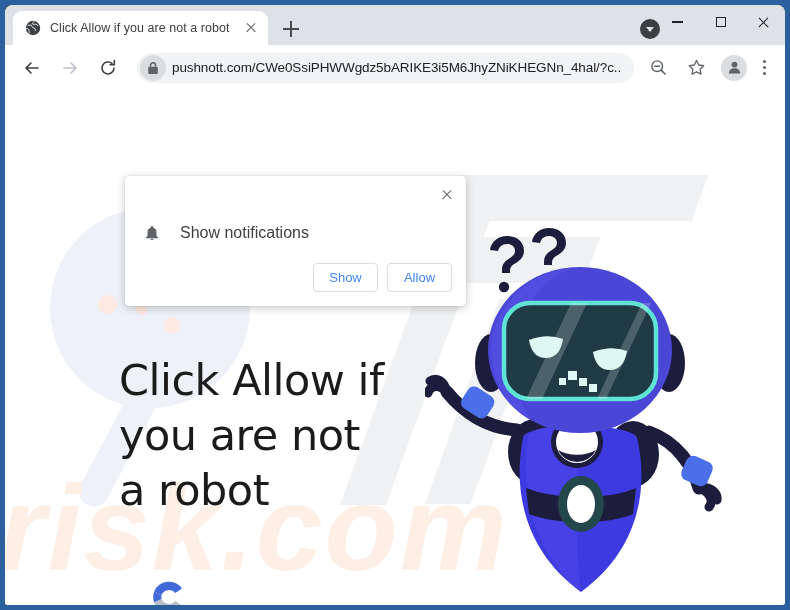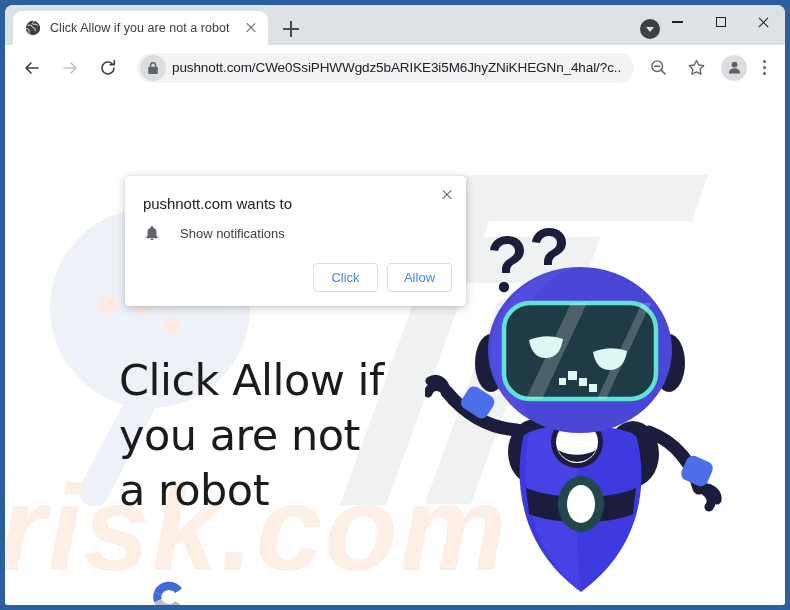--- a/index.html
+++ b/index.html
@@ -334,21 +334,21 @@
   }
 
   #dialog-permission-row {
     position: absolute;
     left: 18px; top: 48px;
     display: flex;
     align-items: center;
   }
   #bell-icon { width: 18px; height: 18px; margin-right: 19px; flex: 0 0 18px; }
   #permission-label {
-    font-size: 13px;
+    font-size: 16px;
     color: #3c4043;
   }
 
   #dialog-buttons {
     position: absolute;
     right: 14px; bottom: 14px;
     display: flex;
     gap: 9px;
   }
   .dialog-btn {
@@ -541,31 +541,30 @@
         <g fill="#ddf7f2">
           <rect x="134" y="158" width="7" height="7"></rect>
           <rect x="143" y="151" width="9" height="9"></rect>
           <rect x="154" y="158" width="8" height="8"></rect>
           <rect x="164" y="164" width="8" height="8"></rect>
         </g>
       </svg>
 
       <div id="permission-dialog">
         <div id="dialog-close"></div>
-        <div id="dialog-title">pushnott.com wants to</div>
 
         <div id="dialog-permission-row">
           <svg id="bell-icon" viewBox="0 0 20 20">
             <path d="M10 2.3a1.5 1.5 0 0 1 1.5 1.5v.5A5 5 0 0 1 15 9v4l1.4 1.8a.6.6 0 0 1-.5 1H4.1a.6.6 0 0 1-.5-1L5 13V9a5 5 0 0 1 3.5-4.7v-.5A1.5 1.5 0 0 1 10 2.3z" fill="#5f6368"></path>
             <path d="M8 16.4a2.1 2.1 0 0 0 4 0z" fill="#5f6368"></path>
           </svg>
           <span id="permission-label">Show notifications</span>
         </div>
 
         <div id="dialog-buttons">
-          <button class="dialog-btn">Click</button>
+          <button class="dialog-btn">Show</button>
           <button class="dialog-btn">Allow</button>
         </div>
       </div>
 
     </div>
   </div>
 </div>
 
 </body></html>

